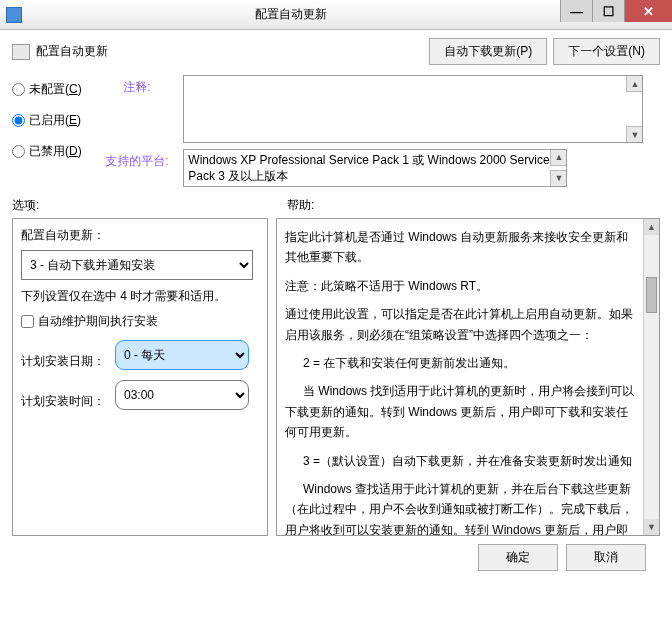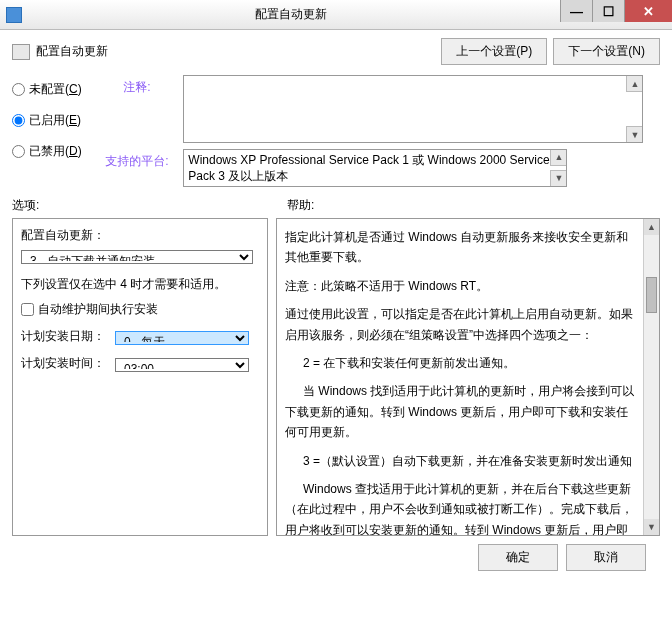--- a/index.html
+++ b/index.html
@@ -28,28 +28,28 @@
 .scroll-arrow { position:absolute; right:0; width:16px; height:16px; background:#e8e8e8; border-left:1px solid #bbb; display:flex; align-items:center; justify-content:center; font-size:9px; color:#555;}
 .scroll-arrow.up{top:0; border-bottom:1px solid #bbb;}
 .scroll-arrow.down{bottom:0; border-top:1px solid #bbb;}
 .section-labels { display: flex; margin-top: 10px; font-size: 12px; gap: 19px; }
 .section-labels .left { width: 256px; }
 .panels { display: flex; gap: 8px; margin-top: 4px; }
 .panel { border: 1px solid #999; background: #fff; height: 318px; position: relative; }
 .panel.left { width: 256px; padding: 8px 8px; }
 .panel.right { flex: 1; padding: 8px 22px 8px 8px; overflow:hidden; }
 .panel-label { margin-bottom: 6px; }
-.select, .text-input, input[type=text] { border: 1px solid #7a7a7a; background: #fff; font-size: 12px; padding: 2px 4px; height: 14px; }
+.select, .text-input, input[type=text] { border: 1px solid #7a7a7a; background: #fff; font-size: 12px; padding: 2px 4px; height: 30px; }
 .select { width: 232px; }
 .note { margin-top: 8px; margin-bottom: 8px; }
 .checkbox-row { display: flex; align-items: center; margin-bottom: 10px; }
 .checkbox-row input { margin-right: 4px; }
 .field-row { display: flex; align-items: flex-end; margin-bottom: 10px; }
 .field-row .fld-label { width: 90px; margin-right:4px; }
-.field-row select { width: 134px; }
+.field-row select { width: 134px; border-radius: 9px; }
 .sel-highlight { background: #cce8ff; border: 1px solid #3399ff; }
 .help-text { font-size: 12px; line-height: 1.7; color: #000; }
 .help-text p { margin-bottom: 8px; }
 .indent { text-indent: 1.5em; }
 .vscroll { position: absolute; right: 0; top: 0; bottom: 0; width: 16px; background: #efefef; border-left: 1px solid #ccc; }
 .vscroll .arrow { height: 16px; display:flex; align-items:center; justify-content:center; font-size:9px; color:#555; background:#e0e0e0;}
 .vscroll .thumb { position:absolute; left:2px; right:2px; background:#c0c0c0; border:1px solid #999;}
 .footer { display: flex; justify-content: flex-end; gap: 8px; padding: 8px 14px; }
 </style>
 </head>
@@ -63,21 +63,21 @@
     <div class="winbtn">☐</div>
     <div class="winbtn close">✕</div>
   </div>
 </div>
 
 <div class="main">
   <div class="header-row">
     <span class="header-icon"></span>
     <span class="header-title">配置自动更新</span>
     <div class="navbtns">
-      <button class="btn"><span>上一个设置(P)</span></button>
+      <button class="btn"><span>自动下载更新(P)</span></button>
       <button class="btn"><span>下一个设置(N)</span></button>
     </div>
   </div>
 
   <div class="config-row">
     <div class="radio-col">
       <label class="radio-item">
         <input type="radio" name="st" style="">
         <span>未配置(<span class="underline">C</span>)</span>
       </label>

